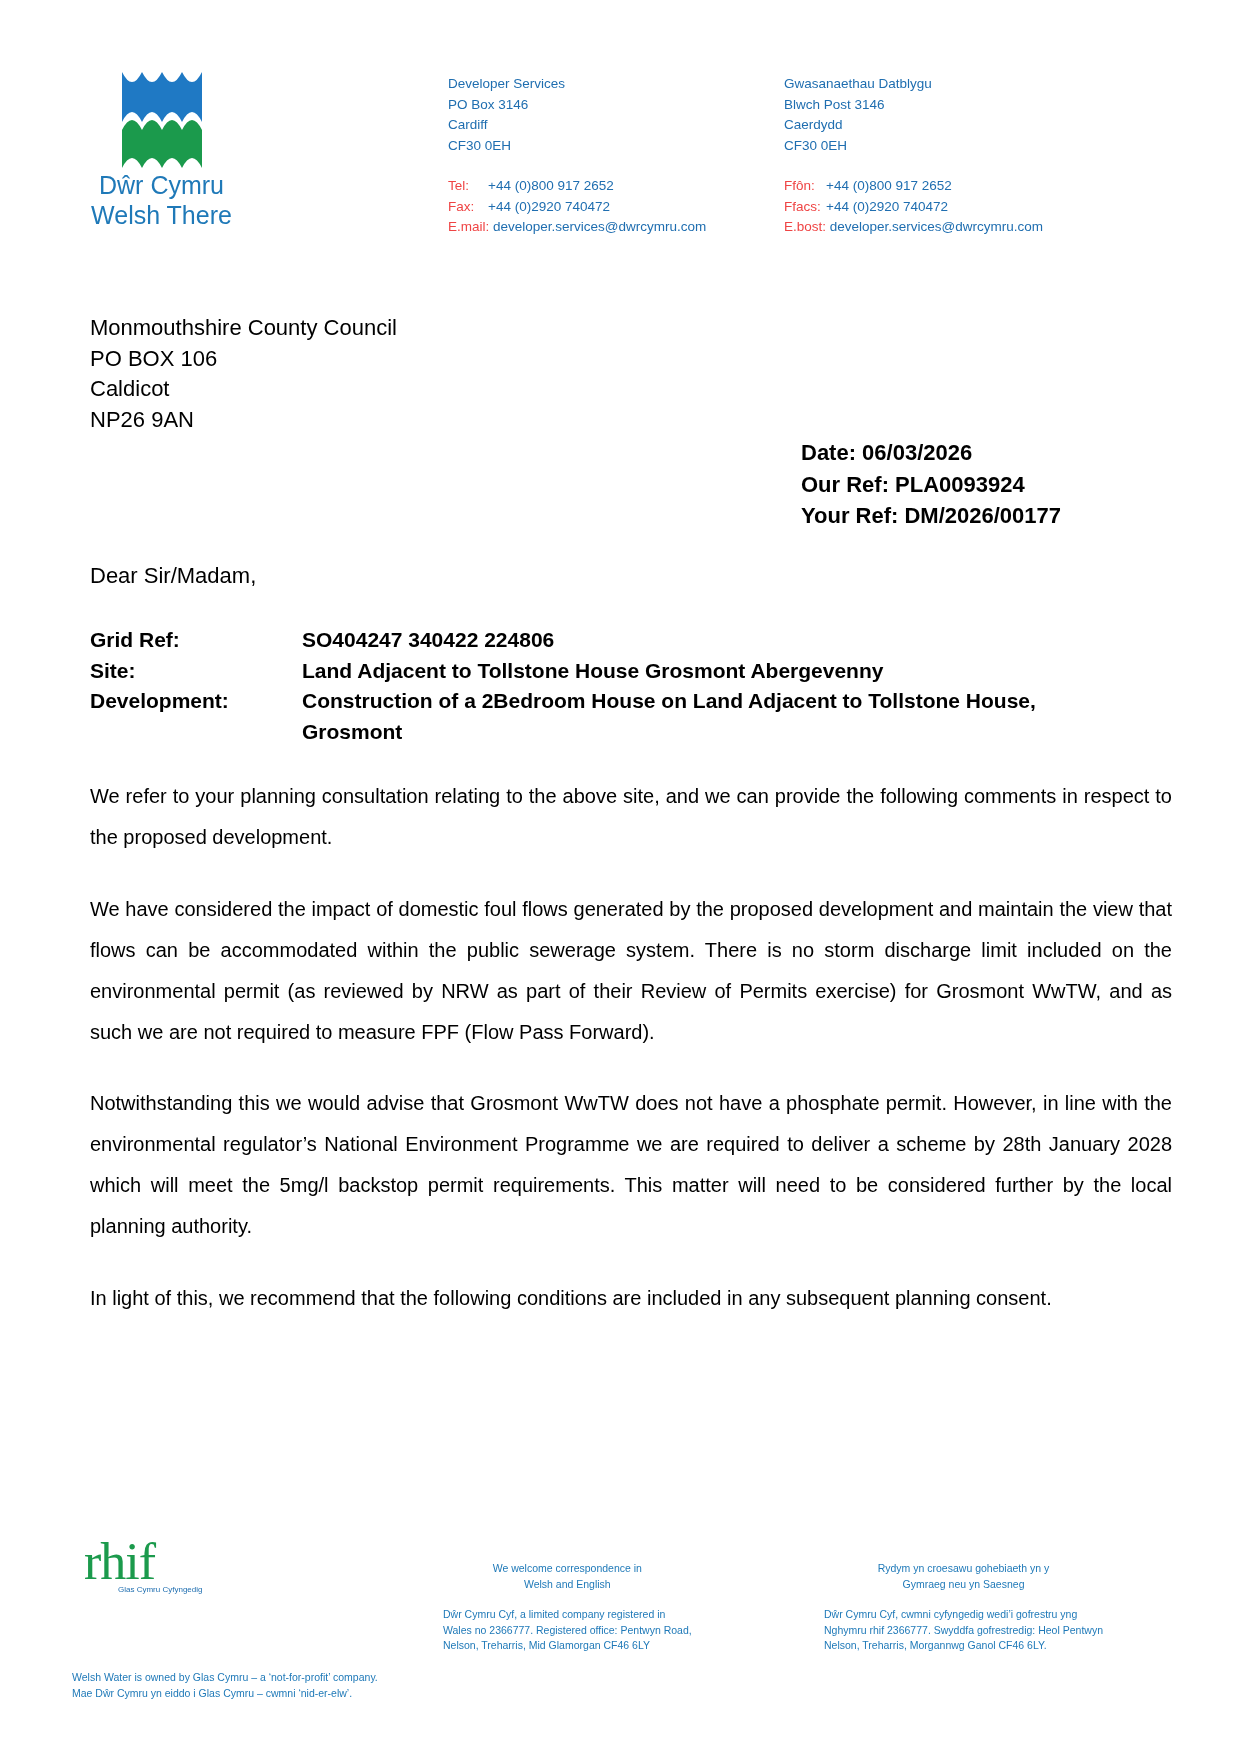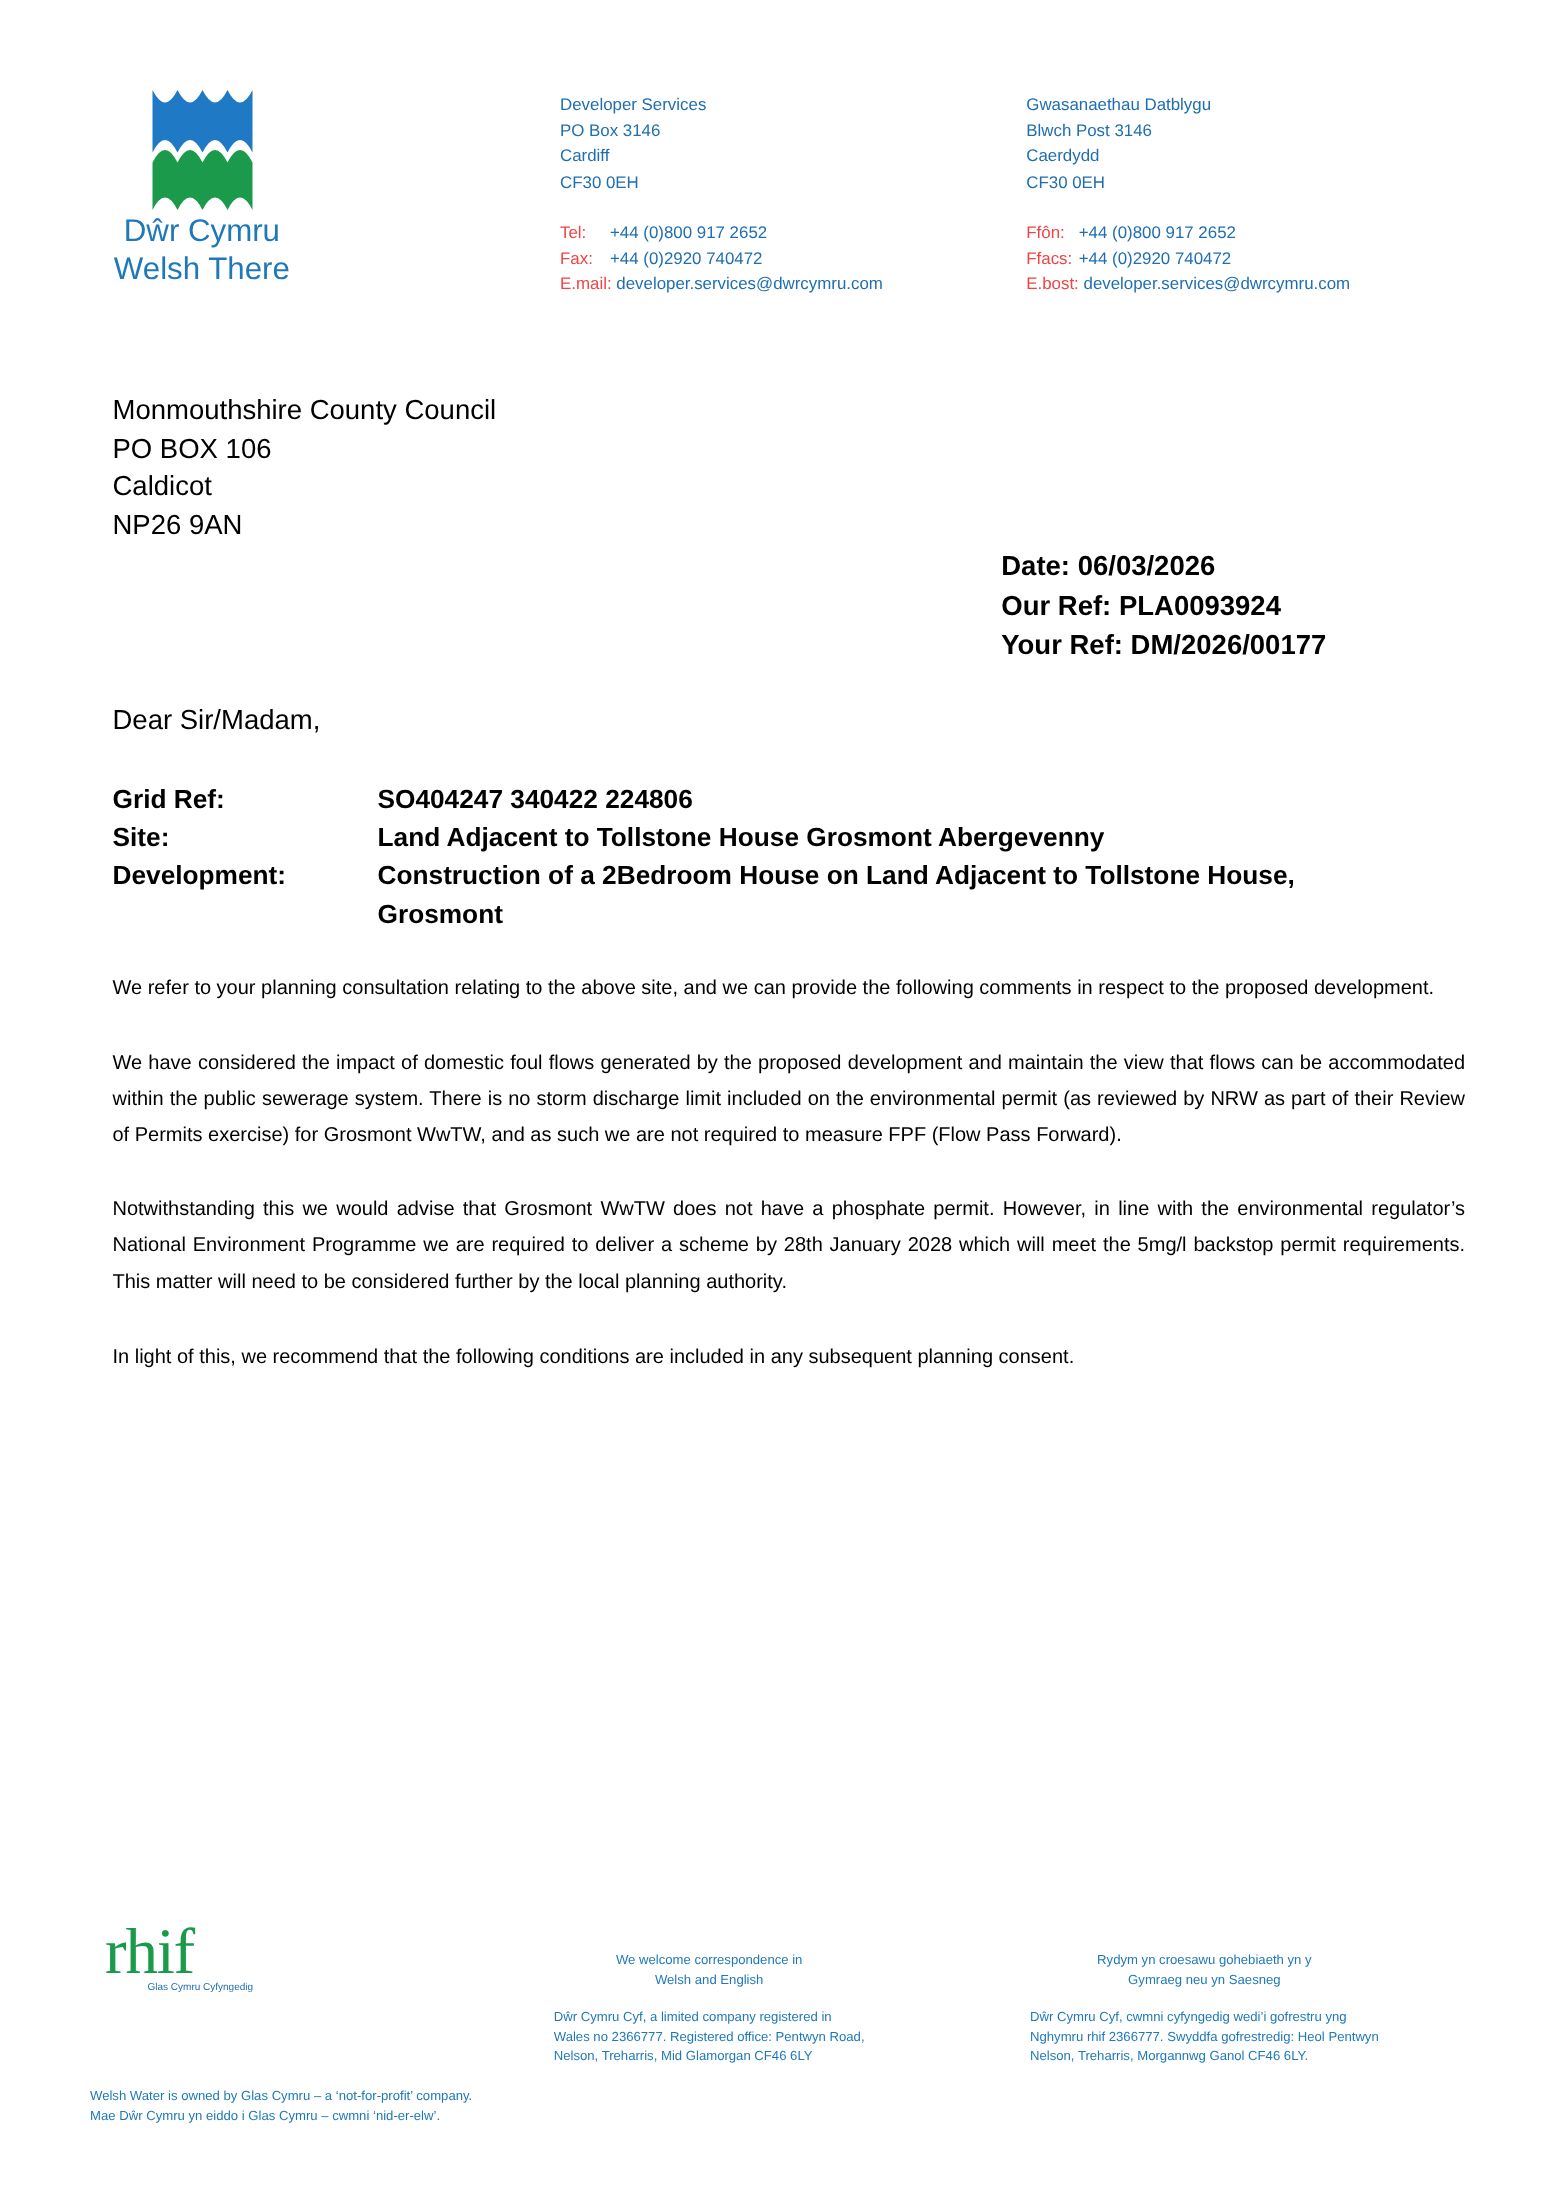--- a/index.html
+++ b/index.html
@@ -8,34 +8,34 @@
 
   .logo { position: absolute; left: 84px; top: 70px; width: 155px; height: 170px; }
   .logo svg { display: block; margin-left: 36px; }
   .logo-text { color: #1f79b8; font-size: 25px; line-height: 30px; text-align: center; width: 155px; }
 
   .addr { position: absolute; top: 74px; font-size: 13.5px; line-height: 20.5px; color: #1f6eb0; }
   .addr .blk { margin-bottom: 20px; }
   .addr .green { color: #ef4444; }
   .addr .lbl { display: inline-block; }
   .addr-en { left: 448px; }
-  .addr-cy { left: 821px; }
+  .addr-cy { left: 784px; }
 
   .recipient { position: absolute; left: 90px; top: 313px; font-size: 22px; line-height: 30.5px; }
 
   .refs { position: absolute; left: 801px; top: 437px; font-size: 22px; line-height: 31.5px; font-weight: bold; }
 
   .salutation { position: absolute; left: 90px; top: 563px; font-size: 22px; }
 
   .details { position: absolute; left: 90px; top: 625px; font-size: 21px; line-height: 30.5px; font-weight: bold; }
   .details .row { display: flex; }
   .details .k { width: 212px; flex-shrink: 0; }
   .details .v { width: 800px; }
 
-  .body { position: absolute; left: 90px; top: 776px; width: 1082px; font-size: 16px; line-height: 29px; text-align: justify; }
+  .body { position: absolute; left: 90px; top: 776px; width: 1082px; font-size: 20px; line-height: 41px; text-align: justify; }
   .body p { margin: 0 0 30.6px 0; }
 
   .footer-logo { position: absolute; left: 84px; top: 1540px; }
   .glas-word { font-family: "Liberation Serif", "DejaVu Serif", serif; font-size: 52px; color: #1b9a4c; line-height: 44px; letter-spacing: -1px; }
   .glas-sub { font-size: 8px; color: #1f6eb0; position: absolute; left: 34px; top: 45px; white-space: nowrap; }
 
   .foot { position: absolute; font-size: 10.5px; line-height: 15.5px; color: #1f79b8; }
   .foot .blk { margin-bottom: 15px; text-align: center; }
   .foot-left { left: 72px; top: 1634px; margin-top: 36px; }
   .foot-mid { left: 443px; top: 1561px; }

